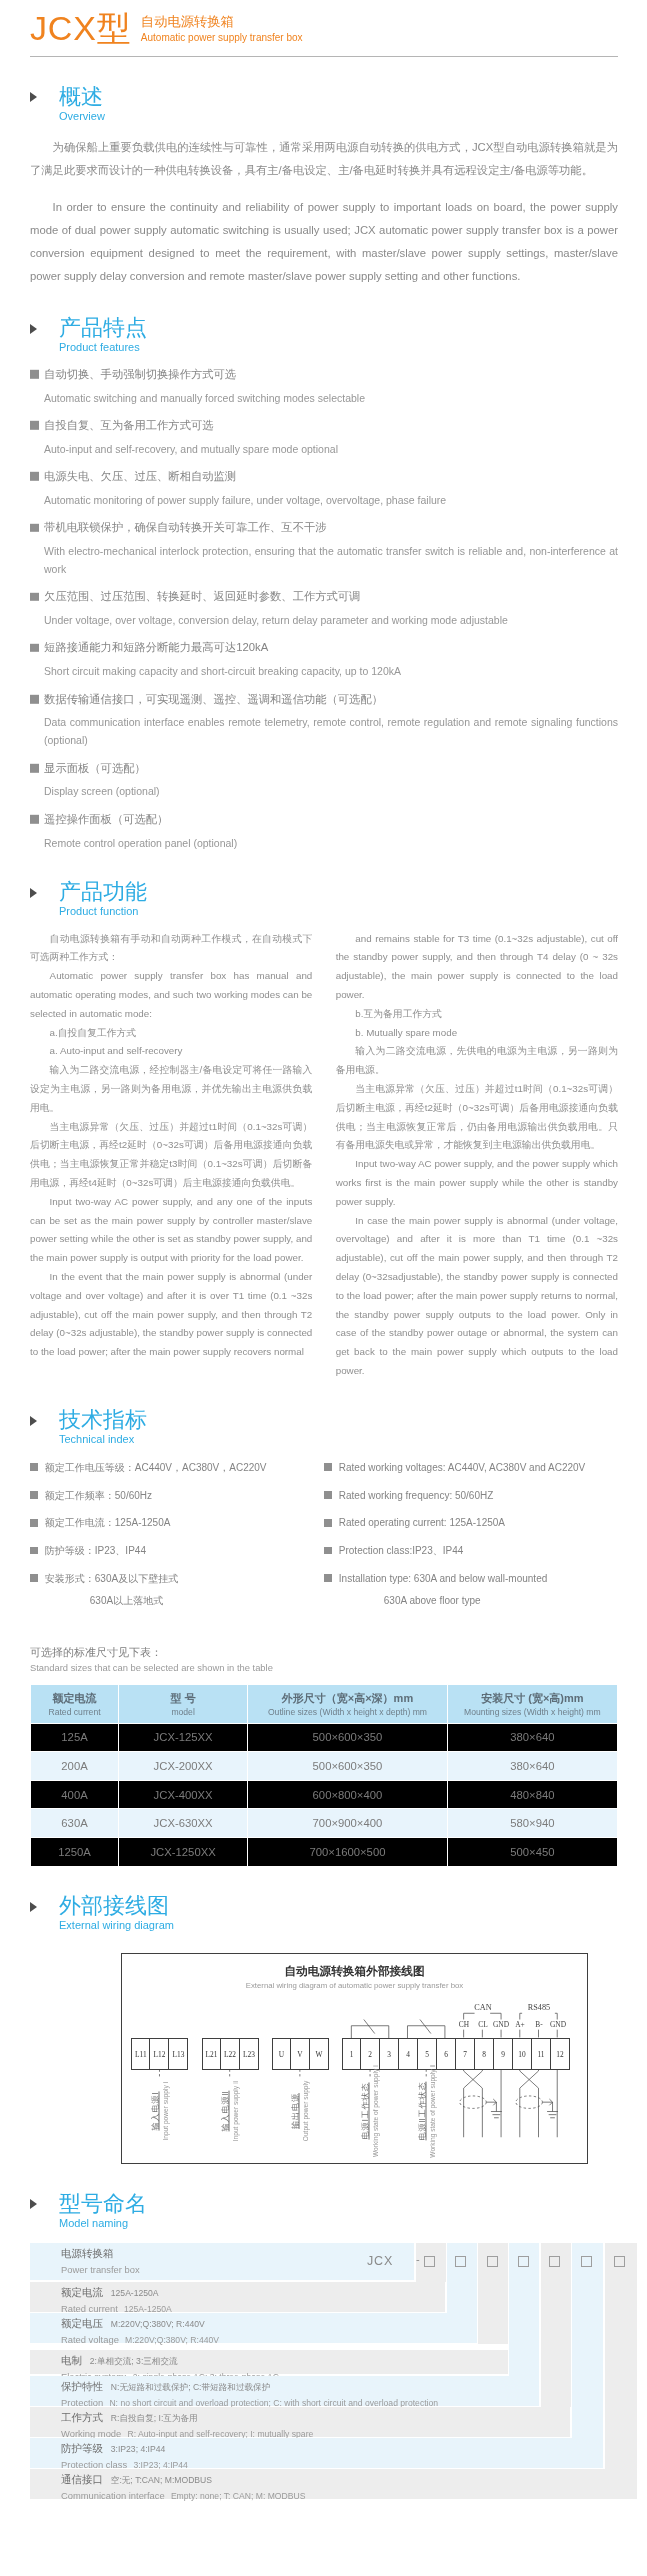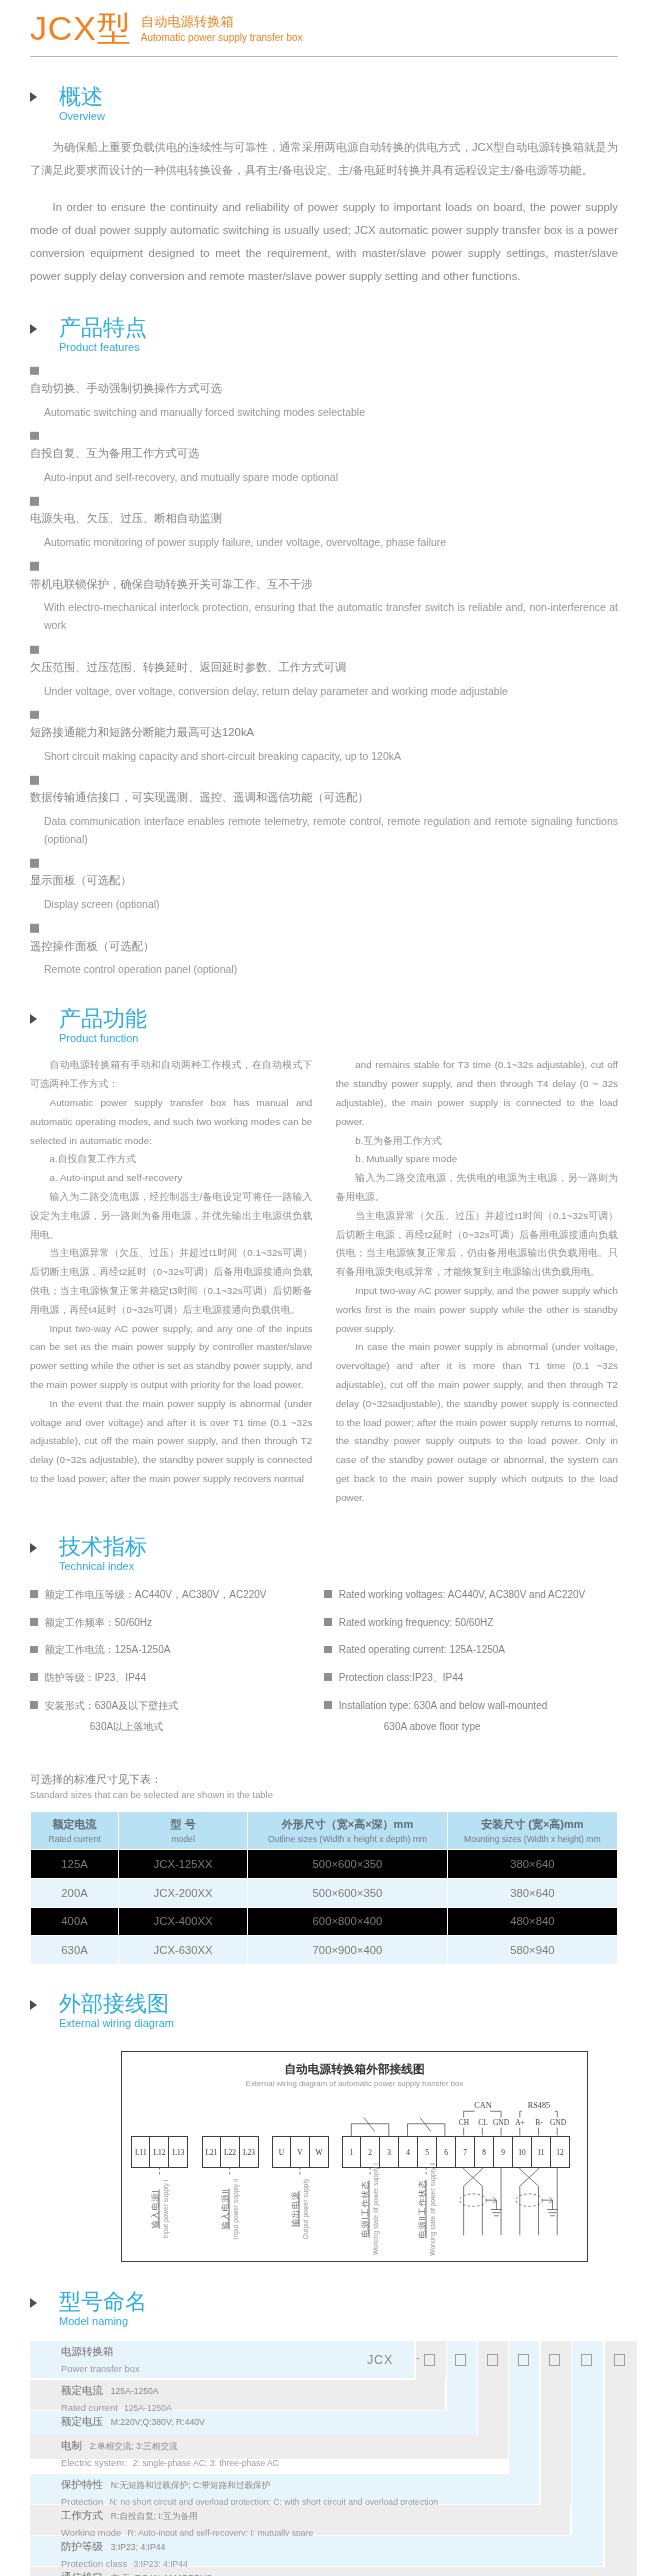--- a/index.html
+++ b/index.html
@@ -22,21 +22,21 @@
   .sec-cn{font-size:22px;color:#2eace3;line-height:1.15;}
   .sec-en{font-size:11px;color:#2eace3;margin-top:0.8px;}
 
   
   .ov-p{font-size:11.3px;line-height:2.05;text-align:justify;text-indent:2em;
         color:#8a8a8a;margin:14px 0 0 0;}
 
   
   .feat-list{margin-top:12.5px;}
   .feat{margin-top:9.4px;}
-  .feat-cn{font-size:11.3px;color:#848484;display:flex;gap:5.5px;align-items:baseline;line-height:1.5;flex-direction:column;}
+  .feat-cn{font-size:11.3px;color:#848484;display:flex;gap:5.5px;align-items:baseline;line-height:1.5;}
   .sq{width:8.6px;height:8.6px;background:#8f8f8f;display:inline-block;flex:none;transform:translateY(0.8px);}
   .feat-en{font-size:10.5px;color:#979797;margin:7px 0 0 14px;line-height:1.7;text-align:justify;}
 
   
   .cols{display:flex;gap:23.4px;margin-top:12.5px;}
   .col{flex:1;min-width:0;}
   .func-p{font-size:9.8px;line-height:1.92;color:#8f8f8f;text-align:justify;text-indent:2em;margin:0;}
 
   
   .tech-cols{display:flex;margin-top:15.6px;}
@@ -319,20 +319,26 @@
           <td>JCX-400XX</td>
           <td>600×800×400</td>
           <td>480×840</td>
         </tr>
         <tr>
           <td>630A</td>
           <td>JCX-630XX</td>
           <td>700×900×400</td>
           <td>580×940</td>
         </tr>
+        <tr>
+          <td>1250A</td>
+          <td>JCX-1250XX</td>
+          <td>700×1600×500</td>
+          <td>500×450</td>
+        </tr>
       </tbody>
   </table>
 
   <div class="sec-head">
     <span class="tri"></span>
     <div>
       <div class="sec-cn">外部接线图</div>
       <div class="sec-en">External wiring diagram</div>
     </div>
   </div>
@@ -457,21 +463,21 @@
     </div>
       <div class="nm-strip" style="left:386px;width:30px;height:39px;background:#ededed"></div>
       <span class="nm-box" style="left:394px"></span>
       <span class="nm-dash" style="left:386px">-</span>
       <div class="nm-bar" style="top:70px;width:447px;height:30px;background:#e8f4fb">
       <div class="nm-line1"><span class="nm-cnl">额定电压</span><span class="nm-cnv">M:220V;Q:380V; R:440V</span></div>
       <div class="nm-line2"><span class="nm-enl">Rated voltage</span><span class="nm-env">M:220V;Q:380V; R:440V</span></div>
     </div>
       <div class="nm-strip" style="left:417px;width:30px;height:70px;background:#e8f4fb"></div>
       <span class="nm-box" style="left:425px"></span>
-      <div class="nm-bar" style="top:94px;width:478px;height:24px;background:#ededed">
+      <div class="nm-bar" style="top:107px;width:478px;height:24px;background:#ededed">
       <div class="nm-line1"><span class="nm-cnl">电制</span><span class="nm-cnv">2:单相交流; 3:三相交流</span></div>
       <div class="nm-line2"><span class="nm-enl">Electric system:</span><span class="nm-env">2: single-phase AC; 3: three-phase AC</span></div>
     </div>
       <div class="nm-strip" style="left:448px;width:30px;height:101px;background:#ededed"></div>
       <span class="nm-box" style="left:457px"></span>
       <div class="nm-bar" style="top:133px;width:509px;height:30px;background:#e8f4fb">
       <div class="nm-line1"><span class="nm-cnl">保护特性</span><span class="nm-cnv">N:无短路和过载保护; C:带短路和过载保护</span></div>
       <div class="nm-line2"><span class="nm-enl">Protection</span><span class="nm-env">N: no short circuit and overload protection; C: with short circuit and overload protection</span></div>
     </div>
       <div class="nm-strip" style="left:479px;width:30px;height:133px;background:#e8f4fb"></div>

